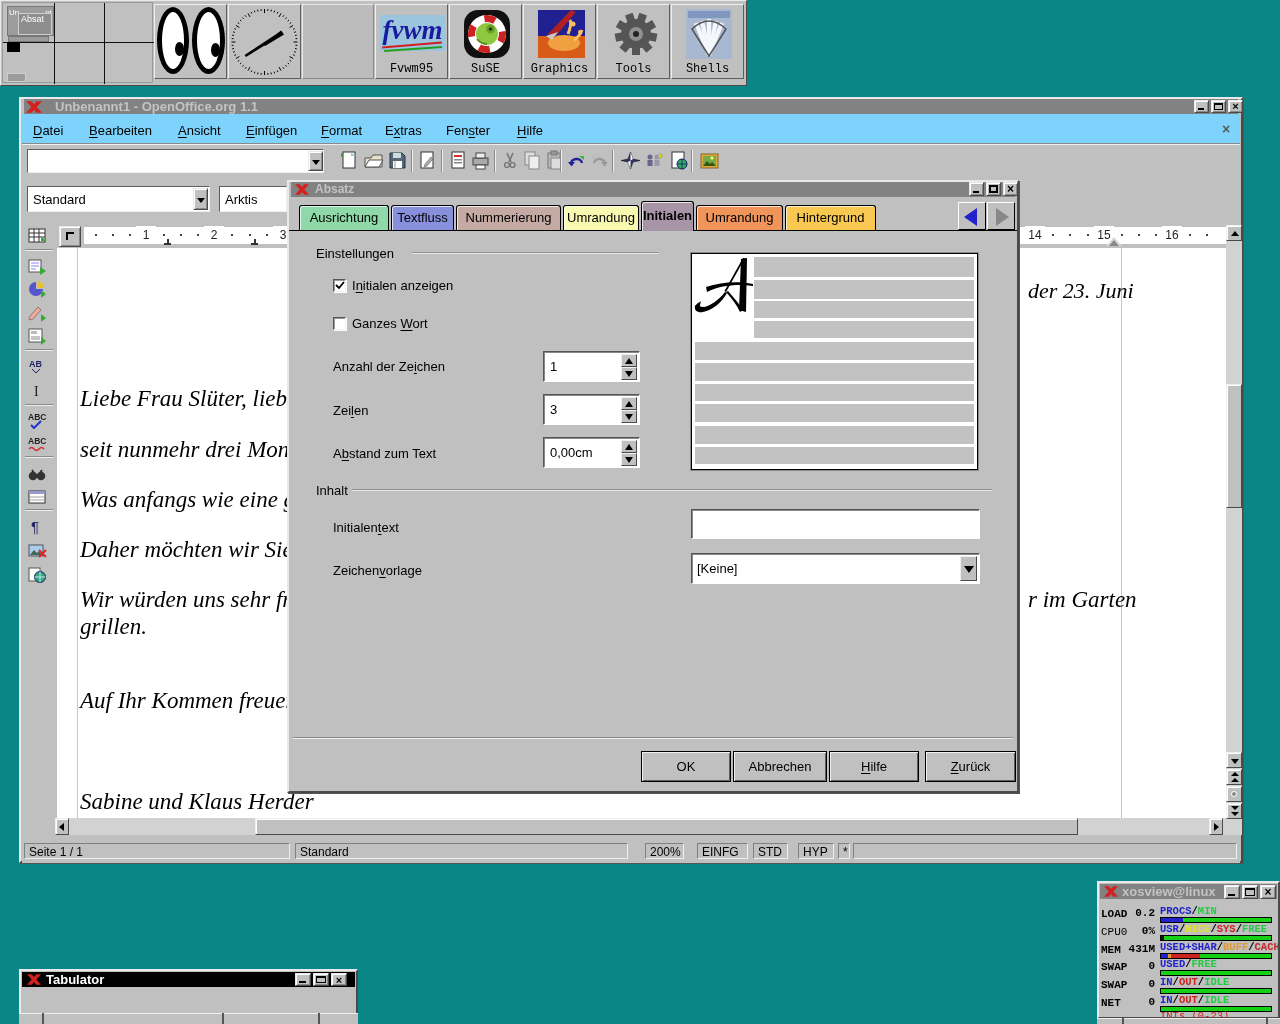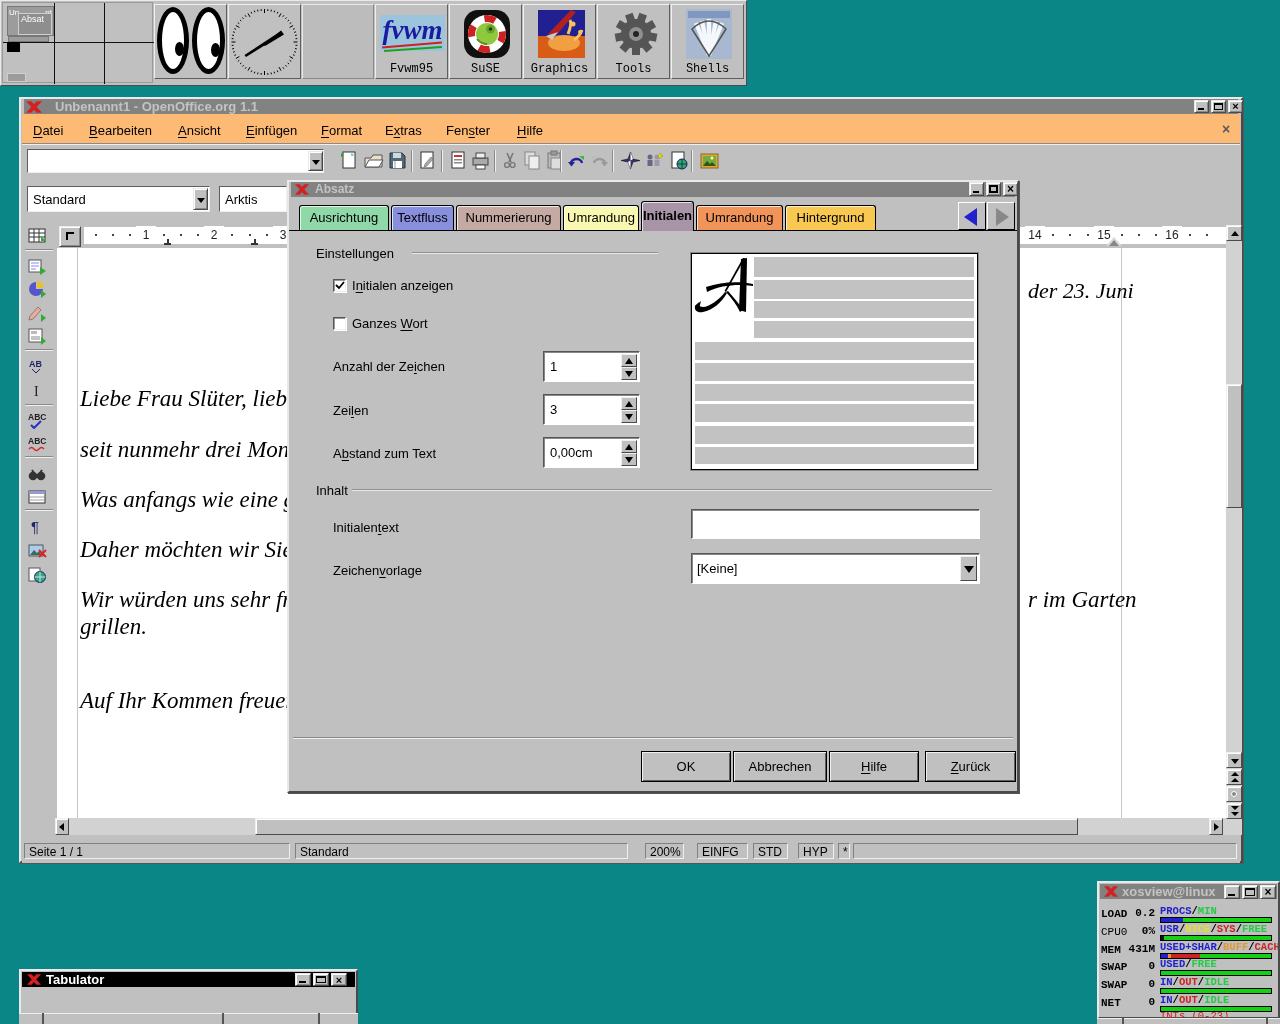--- a/index.html
+++ b/index.html
@@ -187,21 +187,21 @@
 </div>
 
 <div class="abs btn95" style="left:1194px;top:100px;width:15px;height:13px">
     <div class="abs" style="left:3px;bottom:2px;width:6px;height:2px;background:#000"></div>
   </div>
 <div class="abs btn95" style="left:1211px;top:100px;width:15px;height:13px">
     <div class="abs" style="left:2px;top:2px;width:9px;height:7px;border:1px solid #000;border-top-width:2px"></div>
   </div>
 <div class="abs btn95" style="left:1228px;top:100px;width:15px;height:13px;font-size:11px;text-align:center;line-height:11px;color:#000;font-weight:bold">×</div>
 
-<div class="abs" style="left:22px;top:114px;width:1218px;height:29px;background:#fdba74;font-size:13px;color:#000">
+<div class="abs" style="left:22px;top:114px;width:1218px;height:29px;background:#7dd3fc;font-size:13px;color:#000">
   <span class="abs" style="left:11px;top:9px"><u>D</u>atei</span>
   <span class="abs" style="left:67px;top:9px"><u>B</u>earbeiten</span>
   <span class="abs" style="left:156px;top:9px"><u>A</u>nsicht</span>
   <span class="abs" style="left:224px;top:9px"><u>E</u>infügen</span>
   <span class="abs" style="left:299px;top:9px"><u>F</u>ormat</span>
   <span class="abs" style="left:363px;top:9px">E<u>x</u>tras</span>
   <span class="abs" style="left:424px;top:9px">Fen<u>s</u>ter</span>
   <span class="abs" style="left:495px;top:9px"><u>H</u>ilfe</span>
   <span class="abs" style="left:1200px;top:7px;color:#5a5a5a;font-size:14px;font-weight:bold">×</span>
 </div>
@@ -490,20 +490,21 @@
   <div class="abs" style="left:1064px;top:0;width:1px;height:570px;background:#c8c8c8"></div>
   <div class="abs doctext" style="left:971px;top:30px;font-size:22px">der 23. Juni</div>
   <div class="abs doctext" style="left:23px;top:138px">Liebe Frau Slüter, lieber Herr Slüter,</div>
   <div class="abs doctext" style="left:23px;top:189px">seit nunmehr drei Monaten leben wir</div>
   <div class="abs doctext" style="left:23px;top:239px">Was anfangs wie eine große Aufgabe</div>
   <div class="abs doctext" style="left:23px;top:289px">Daher möchten wir Sie zu einem Fest</div>
   <div class="abs doctext" style="left:23px;top:339px">Wir würden uns sehr freuen,</div>
   <div class="abs doctext" style="left:971px;top:339px">r im Garten</div>
   <div class="abs doctext" style="left:23px;top:366px">grillen.</div>
   <div class="abs doctext" style="left:23px;top:440px">Auf Ihr Kommen freuen sich</div>
+  <div class="abs doctext" style="left:23px;top:541px">Sabine und Klaus Herder</div>
 </div>
 <style>
 .doctext{font-family:"Liberation Serif",serif;font-style:italic;font-size:23px;color:#000;white-space:nowrap}
 .cell{position:absolute;top:843px;height:16px;border:1px solid;border-color:#808080 #efefef #efefef #808080;font-size:12px;color:#000;padding:1px 0 0 4px}
 .sbtn{position:absolute;background:#c0c0c0;border:1px solid;border-color:#efefef #4a4a4a #4a4a4a #efefef;box-shadow:inset 1px 1px 0 #fff}
 .tri{position:absolute;width:0;height:0}
 </style>
 
 <div class="abs" style="left:1226px;top:225px;width:16px;height:610px;background:#d2d2d2"></div>
 <div class="sbtn" style="left:1226px;top:225px;width:16px;height:16px">

